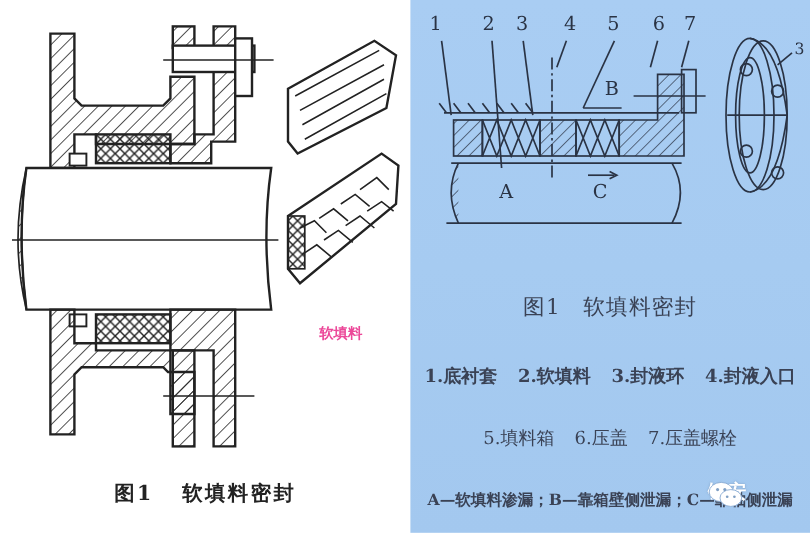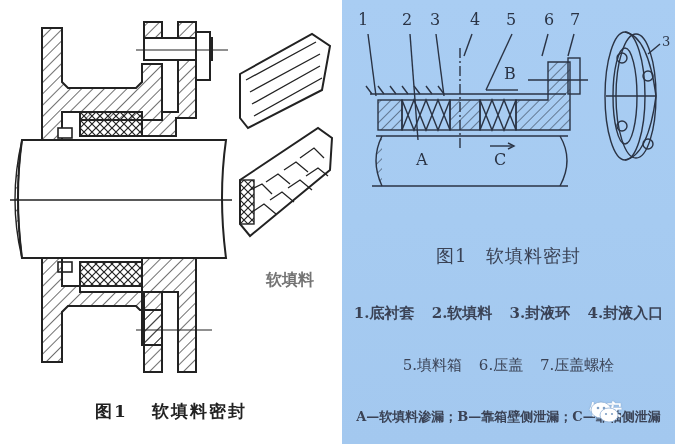--- a/index.html
+++ b/index.html
@@ -2,21 +2,21 @@
 <html><head>
 <meta charset="utf-8">
 <style>
   html,body{margin:0;padding:0;}
   body{width:675px;height:444px;overflow:hidden;background:#ffffff;font-family:"DejaVu Sans",sans-serif;position:relative;}
   .panel-left{position:absolute;left:0;top:0;width:342px;height:444px;background:#ffffff;}
   .panel-right{position:absolute;left:342px;top:0;width:333px;height:444px;background:linear-gradient(180deg,#a9cdf3 0%,#a6cbf1 50%,#a3c8ef 100%);}
   svg{position:absolute;left:0;top:0;}
   .cap-left{position:absolute;left:0;width:342px;top:400px;text-align:center;font-family:"DejaVu Serif",serif;font-weight:bold;font-size:17px;color:#222;letter-spacing:2px;}
   .cap-left span{margin:0 8px;}
-  .soft-label{position:absolute;left:266px;top:270px;font-family:"DejaVu Serif",serif;font-weight:bold;font-size:16px;color:#737373;}
+  .soft-label{position:absolute;left:266px;top:270px;font-family:"DejaVu Serif",serif;font-weight:bold;font-size:12px;color:#ec4899;}
   .num{position:absolute;font-family:"DejaVu Serif",serif;font-size:16px;color:#2a3344;}
   .letter{position:absolute;font-family:"DejaVu Serif",serif;font-size:16px;color:#2a3344;}
   .cap-right{position:absolute;left:342px;width:333px;text-align:center;font-family:"DejaVu Serif",serif;color:#3a4255;}
   .title-r{top:244px;font-size:18px;letter-spacing:1px;}
   .legend1{top:304px;font-size:15px;font-weight:bold;}
   .legend2{top:356px;font-size:15px;text-align:center;}
   .legend3{top:408px;font-size:13px;font-weight:bold;white-space:nowrap;overflow:hidden;}
   .watermark{position:absolute;left:590px;top:400px;display:flex;align-items:center;gap:4px;}
   .wm-text{color:#ffffff;font-size:16px;font-weight:bold;text-shadow:0 0 2px #7f9fc4;}
   .legend-item{margin:0 6px;}

